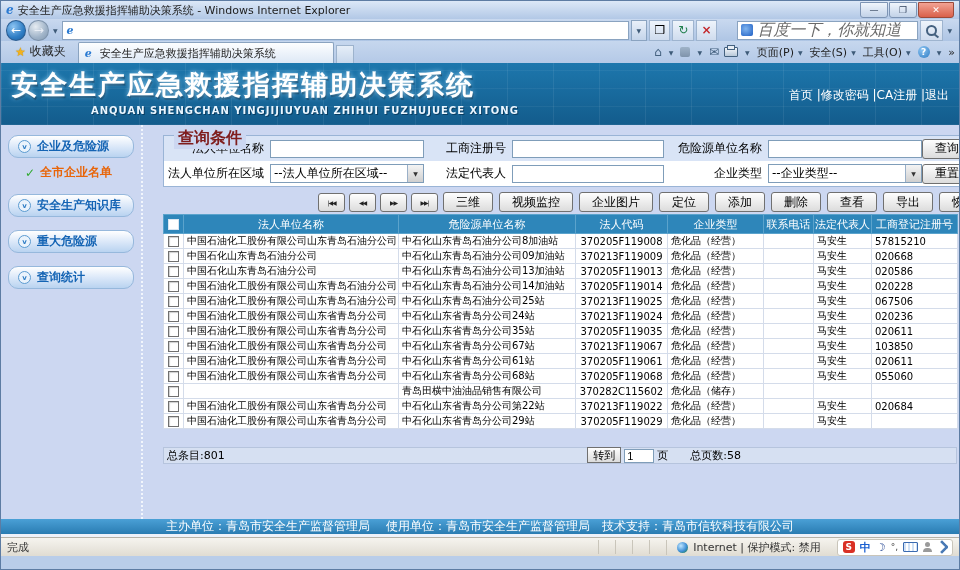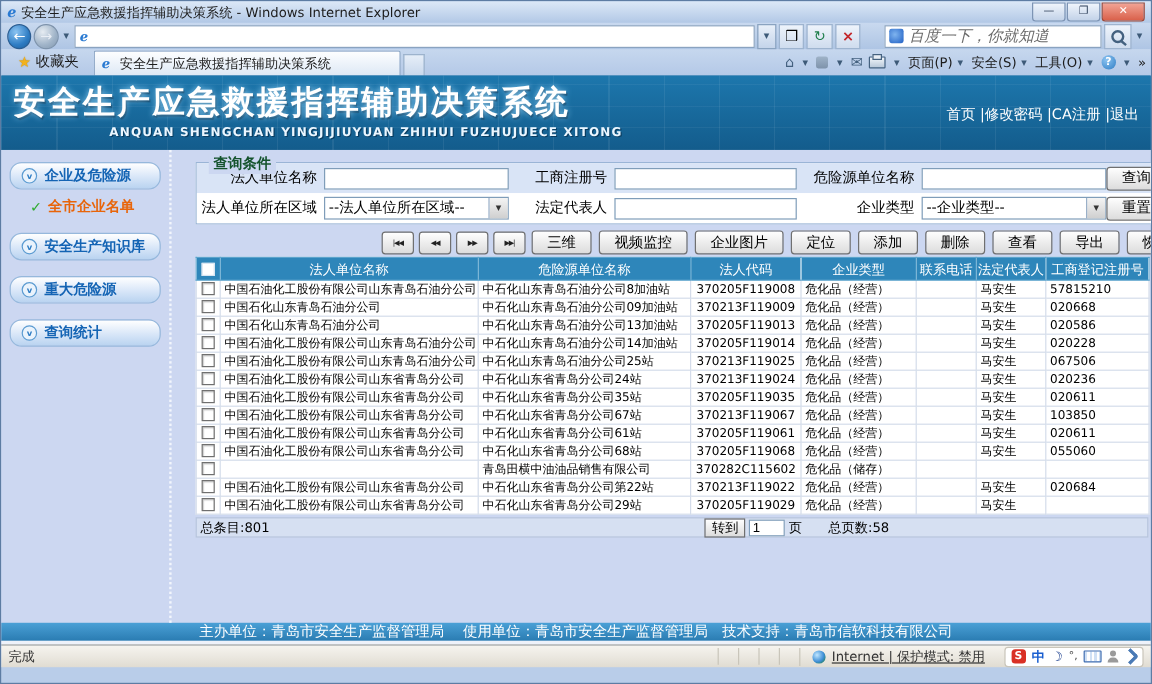--- a/index.html
+++ b/index.html
@@ -21,21 +21,21 @@
   .smallcaret{font-size:6px;color:#3d5a78;padding:0 2px;}
   .addr{width:574px;height:17px;background:#fff;border:1px solid #8aa3c0;display:flex;align-items:center;padding:0 4px;gap:4px;}
   .addr .url{white-space:nowrap;overflow:hidden;color:#333;}
   .addr .host{font-weight:bold;color:#000;}
   .addrcaret{width:15px;height:19px;display:flex;align-items:center;justify-content:center;background:linear-gradient(#e9f0f9,#c4d4ea);border:1px solid #8aa3c0;}
   .tbtn{width:20px;height:19px;display:flex;align-items:center;justify-content:center;border:1px solid #9eb4cf;background:linear-gradient(#eef4fb,#cfdcee);font-size:12px;line-height:1;}
   .tbtn.refresh{color:#1f7f4c;}
   .tbtn.stop{color:#c3272b;font-weight:bold;}
   .searchbox{margin-left:18px;width:178px;height:17px;background:#fff;border:1px solid #8aa3c0;display:flex;align-items:center;gap:4px;padding:0 3px;}
   .engine{width:12px;height:12px;border-radius:2px;background:radial-gradient(circle at 40% 40%,#7fb4ef,#1f5fc4);flex:0 0 auto;}
-  .searchtext{color:#6a6a6a;font-style:italic;font-size:13px;white-space:nowrap;overflow:hidden;}
+  .searchtext{color:#6a6a6a;font-style:italic;font-size:16px;white-space:nowrap;overflow:hidden;}
   .ico-mag{width:7px;height:7px;border:2px solid #44617f;border-radius:50%;position:relative;flex:0 0 auto;}
   .ico-mag::after{content:'';position:absolute;width:5px;height:2px;background:#44617f;right:-4px;bottom:-3px;transform:rotate(40deg);}
   .magbtn{width:22px;height:19px;display:flex;align-items:center;justify-content:center;background:linear-gradient(#eef4fb,#cfdcee);border:1px solid #9eb4cf;}
 
   
   .tabrow{height:22px;background:linear-gradient(#c6d7ee,#b4c9e7);display:flex;align-items:flex-end;padding:0 4px;}
   .favbtn{height:17px;display:flex;align-items:center;gap:4px;padding:0 7px;margin:0 4px 2px 2px;border:1px solid transparent;color:#1c1c1c;}
   .star{color:#f2b21d;font-size:12px;line-height:1;text-shadow:0 0 1px #a87908;}
   .tab{width:242px;height:20px;display:flex;align-items:center;gap:4px;padding:0 6px;background:linear-gradient(#fdfeff,#dde8f5);border:1px solid #8aa3c0;border-bottom:none;border-radius:2px 2px 0 0;font-size:11px;color:#1c1c1c;white-space:nowrap;overflow:hidden;}
   .tabstub{width:16px;height:17px;background:linear-gradient(#e6eef8,#c8d8ec);border:1px solid #9db3cd;border-bottom:none;margin-left:2px;}
@@ -64,21 +64,21 @@
   .sidebtn{margin:0 7px 6px 7px;height:21px;border-radius:10px;background:linear-gradient(#ffffff,#d8e6f8 55%,#b9d3f0);border:1px solid #96b8dc;color:#1464b4;font-weight:bold;font-size:12px;display:flex;align-items:center;gap:6px;padding:0 9px;}
   .sidebtn.gap{margin-top:13px;}
   .chev{width:11px;height:11px;border-radius:50%;border:1px solid #5b9bd1;color:#2f7dc4;font-size:7px;display:flex;align-items:center;justify-content:center;background:#eaf3fc;flex:0 0 auto;}
   .sideitem{margin:4px 8px 12px 24px;color:#e8650a;font-weight:bold;font-size:12px;display:flex;align-items:center;gap:5px;}
   .chk{color:#2faa2f;font-weight:bold;font-size:12px;}
 
   .main{flex:1;padding:2px 2px 0 8px;position:relative;}
 
   
   .query{position:relative;border:1px solid #9ab4d6;margin:8px 2px 0 12px;background:#fff;}
-  .qlegend{position:absolute;top:-8px;left:10px;background:#ccd7f1;padding:0 4px;color:#14532d;font-weight:bold;font-size:12px;}
+  .qlegend{position:absolute;top:-8px;left:10px;background:#ccd7f1;padding:0 4px;color:#7f1d1d;font-weight:bold;font-size:16px;}
   .qrow{display:flex;height:25px;align-items:center;}
   .qrow1{background:#d9e4f6;}
   .qrow2{background:#fff;}
   .qlabel{text-align:right;padding-right:6px;white-space:nowrap;color:#000;flex:0 0 auto;}
   .w1{width:100px;}.w2{width:82px;text-align:right;}.w3{width:98px;}
   .qinput{width:148px;height:16px;border:1px solid #7f9db9;background:#fff;font-size:12px;padding:0 2px;flex:0 0 auto;}
   .sel{width:152px;height:17px;border:1px solid #7f9db9;background:#fff;display:flex;align-items:center;flex:0 0 auto;}
   .sel .seltext{flex:1;padding:0 3px;font-size:12px;white-space:nowrap;overflow:hidden;}
   .sel .selbtn{width:15px;height:100%;border-left:1px solid #9ab0c8;background:linear-gradient(#f4f4f4,#cfcfcf);display:flex;align-items:center;justify-content:center;font-size:6px;color:#333;}
   .qbtncell{flex:1;display:flex;justify-content:flex-end;padding-right:16px;}
@@ -90,33 +90,33 @@
 
   
   .grid{margin-left:12px;width:794px;border-collapse:collapse;background:#fff;table-layout:fixed;}
   .grid th{background:#2e86ba;color:#fff;font-weight:normal;height:18px;border:1px solid #5ba3cc;font-size:11px;padding:0;white-space:nowrap;overflow:hidden;}
   .grid td{height:14px;border:1px solid #d4dcea;padding:0 3px;font-size:10px;white-space:nowrap;overflow:hidden;color:#000;}
   .grid td:nth-child(4){text-align:center;}
   .cbx{display:inline-block;width:9px;height:9px;border:1px solid #6f6f6f;background:#fff;box-shadow:inset 1px 1px 1px #cfcfcf;vertical-align:middle;}
   .thcbx{display:inline-block;width:9px;height:9px;border:1px solid #d9e6f2;background:#fff;vertical-align:middle;}
 
   
-  .pager{margin-left:12px;margin-top:2px;width:794px;height:17px;background:#d6e0f2;border:1px solid #b6c4dd;box-sizing:border-box;display:flex;align-items:center;font-size:11px;padding:0 3px;}
+  .pager{margin-left:12px;margin-top:18px;width:794px;height:17px;background:#d6e0f2;border:1px solid #b6c4dd;box-sizing:border-box;display:flex;align-items:flex-end;font-size:11px;padding:0 3px;}
   .gotobtn{height:14px;padding:0 5px;font-size:11px;background:linear-gradient(#fefefe,#dcdcdc);border:1px solid #707070;display:flex;align-items:center;margin-left:auto;}
   .pageinput{width:24px;height:12px;border:1px solid #7f9db9;font-size:11px;padding:0 2px;margin:0 3px;}
   .pagestotal{margin-left:22px;margin-right:212px;}
 
   
   .appfooter{height:15px;background:linear-gradient(#4aa0d6,#2a7cb2);color:#fff;display:flex;align-items:center;justify-content:center;font-size:12px;white-space:nowrap;}
   .footgap{height:3px;background:#eef2fa;}
 
   
   .statusbar{height:18px;background:linear-gradient(#f6f4ef,#e0dcd2);border-top:1px solid #b5b2a8;display:flex;align-items:center;font-size:11px;color:#333;padding:0 6px;}
   .pane{height:14px;border-left:1px solid #c9c5ba;width:16px;}
-  .zone{display:flex;align-items:center;gap:5px;padding:0 10px;border-left:1px solid #c9c5ba;white-space:nowrap;text-decoration:underline;}
+  .zone{display:flex;align-items:center;gap:5px;padding:0 10px;border-left:1px solid #c9c5ba;white-space:nowrap;}
   .globe{width:11px;height:11px;border-radius:50%;background:radial-gradient(circle at 35% 35%,#bfe6ff,#3f8fd6 55%,#1f7f4c 90%);flex:0 0 auto;}
   .imebar{display:flex;align-items:center;gap:5px;background:#fff;border:1px solid #c9c5ba;border-radius:3px;height:15px;padding:0 5px;margin-left:6px;}
   .sogou{width:12px;height:12px;border-radius:3px;background:#d93025;color:#fff;font-weight:bold;font-size:9px;display:flex;align-items:center;justify-content:center;}
   .imecn{color:#1a5fd0;font-weight:bold;font-size:11px;}
   .imemoon{color:#1b3f8f;font-size:11px;line-height:1;}
   .imepunct{font-size:9px;color:#444;}
   .kbd{width:13px;height:8px;border:1px solid #3a6ab0;border-radius:1px;background:repeating-linear-gradient(90deg,#cfe0f5 0 2px,#fff 2px 4px);}
   .person{width:9px;height:10px;position:relative;}
   .person::before{content:'';position:absolute;top:0;left:2px;width:5px;height:5px;border-radius:50%;background:#9a9a9a;}
   .person::after{content:'';position:absolute;bottom:0;left:0;width:9px;height:4px;border-radius:4px 4px 0 0;background:#9a9a9a;}

